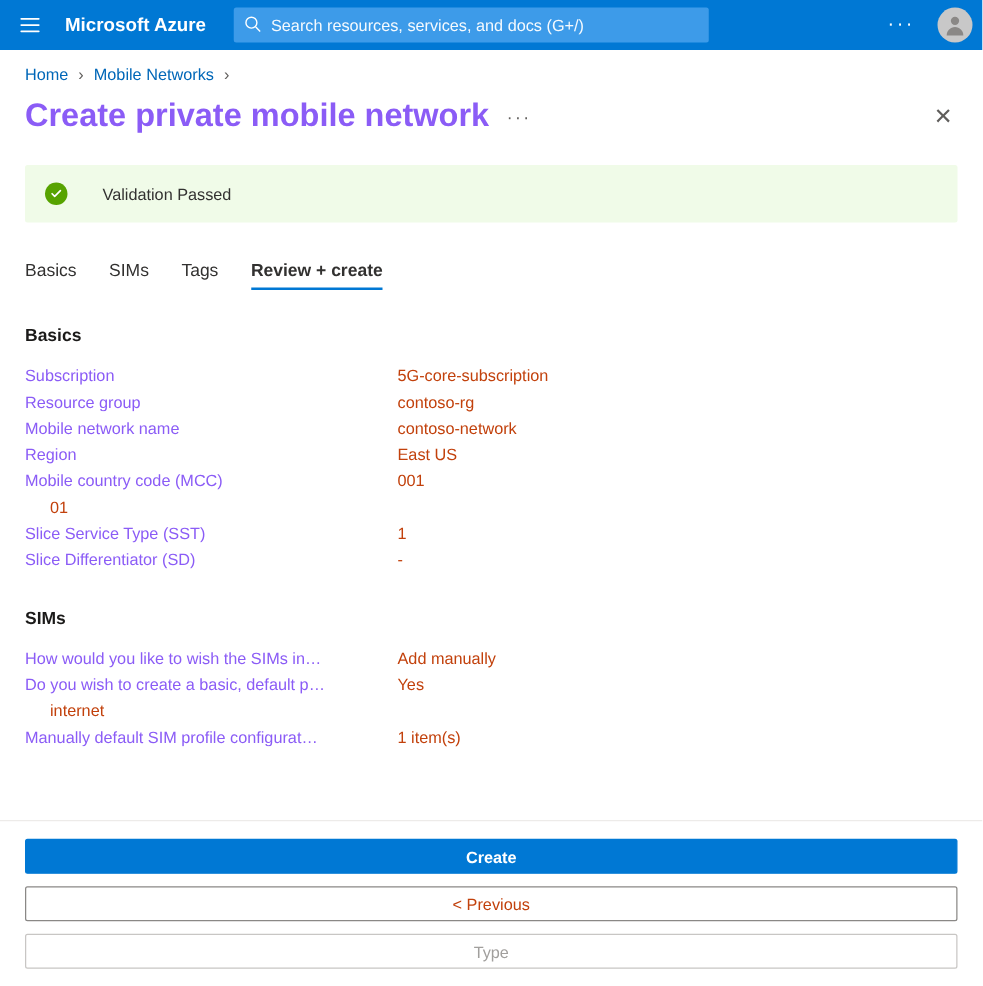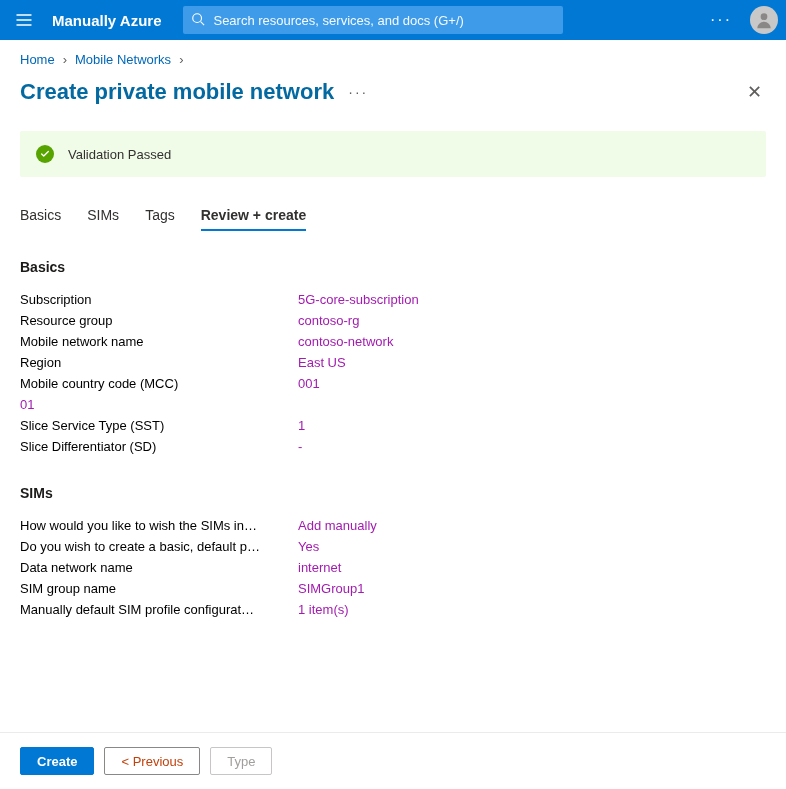--- a/index.html
+++ b/index.html
@@ -74,31 +74,31 @@
     margin-bottom: 10px;
   }
   .breadcrumb a { color: #0067b8; text-decoration: none; cursor:pointer;}
   .breadcrumb .chev { color: #605e5c; }
   .title-row {
     display:flex; align-items:center; justify-content:space-between;
     margin-bottom: 24px;
   }
   .title-left { display:flex; align-items:center; gap:14px;}
   h1 {
-    font-size: 22px;
-    font-weight: 600;
-    color: #0369a1;
+    font-size: 26px;
+    font-weight: 600;
+    color: #8b5cf6;
   }
   .title-dots { color:#605e5c; letter-spacing:2px; font-size:14px; cursor:pointer;}
   .close-x { font-size:18px; color:#605e5c; cursor:pointer; padding:4px;}
   .validation-banner {
     background: #f0fbe8;
     border-radius: 2px;
     padding: 14px 16px;
-    display:flex; align-items:center; gap:14px;
+    display:flex; align-items:center; gap:28px;
     margin-bottom: 24px;
   }
   .check-icon {
     width:18px; height:18px; border-radius:50%;
     background:#57a300;
     display:flex;align-items:center;justify-content:center;
     flex:0 0 18px;
   }
   .tabs {
     display:flex; gap:26px;
@@ -123,32 +123,33 @@
     color: #1b1a19;
   }
   .kv-list { margin-bottom: 28px; }
   .kv-row {
     display:flex;
     padding: 3px 0;
     font-size: 13px;
   }
   .kv-label {
     flex: 0 0 278px;
-    color: #000000;
+    color: #8b5cf6;
     white-space: nowrap;
     overflow: hidden;
     text-overflow: ellipsis;
     padding-right: 10px;
   }
-  .kv-value { color: #a21caf; }
+  .kv-value { color: #c2410c; margin-left: 20px; }
   .footer {
     border-top: 1px solid #edebe9;
     padding: 14px 20px;
     display:flex; gap:10px;
     background:#fff;
+    flex-direction:column;
   }
   .btn {
     height: 28px;
     padding: 0 16px;
     font-size: 13px;
     border-radius: 2px;
     cursor: pointer;
     display:flex;align-items:center;justify-content:center;
     border: 1px solid #8a8886;
     background: #ffffff;
@@ -168,21 +169,21 @@
 </style>
 </head>
 <body>
 
 <div class="topbar">
   <div class="hamburger">
     <svg width="16" height="16" viewBox="0 0 16 16">
         <path d="M1 3h14M1 8h14M1 13h14" stroke="#fff" stroke-width="1.4" stroke-linecap="round"></path>
       </svg>
   </div>
-  <div class="brand">Manually Azure</div>
+  <div class="brand">Microsoft Azure</div>
   <div class="searchbox">
     <span>
       <svg width="14" height="14" viewBox="0 0 16 16">
           <circle cx="7" cy="7" r="5" stroke="#fff" stroke-width="1.3" fill="none"></circle>
           <line x1="11" y1="11" x2="15" y2="15" stroke="#fff" stroke-width="1.3"></line>
         </svg>
     </span>
     <input type="text" placeholder="Search resources, services, and docs (G+/)" style="">
   </div>
   <div class="topbar-spacer"></div>
@@ -267,26 +268,21 @@
       <div class="kv-list">
         <div class="kv-row">
           <div class="kv-label">How would you like to wish the SIMs in…</div>
           <div class="kv-value">Add manually</div>
         </div>
         <div class="kv-row">
           <div class="kv-label">Do you wish to create a basic, default p…</div>
           <div class="kv-value">Yes</div>
         </div>
         <div class="kv-row">
-          <div class="kv-label">Data network name</div>
           <div class="kv-value">internet</div>
-        </div>
-        <div class="kv-row">
-          <div class="kv-label">SIM group name</div>
-          <div class="kv-value">SIMGroup1</div>
         </div>
         <div class="kv-row">
           <div class="kv-label">Manually default SIM profile configurat…</div>
           <div class="kv-value">1 item(s)</div>
         </div>
       </div>
     </div>
 
 </div>
 

